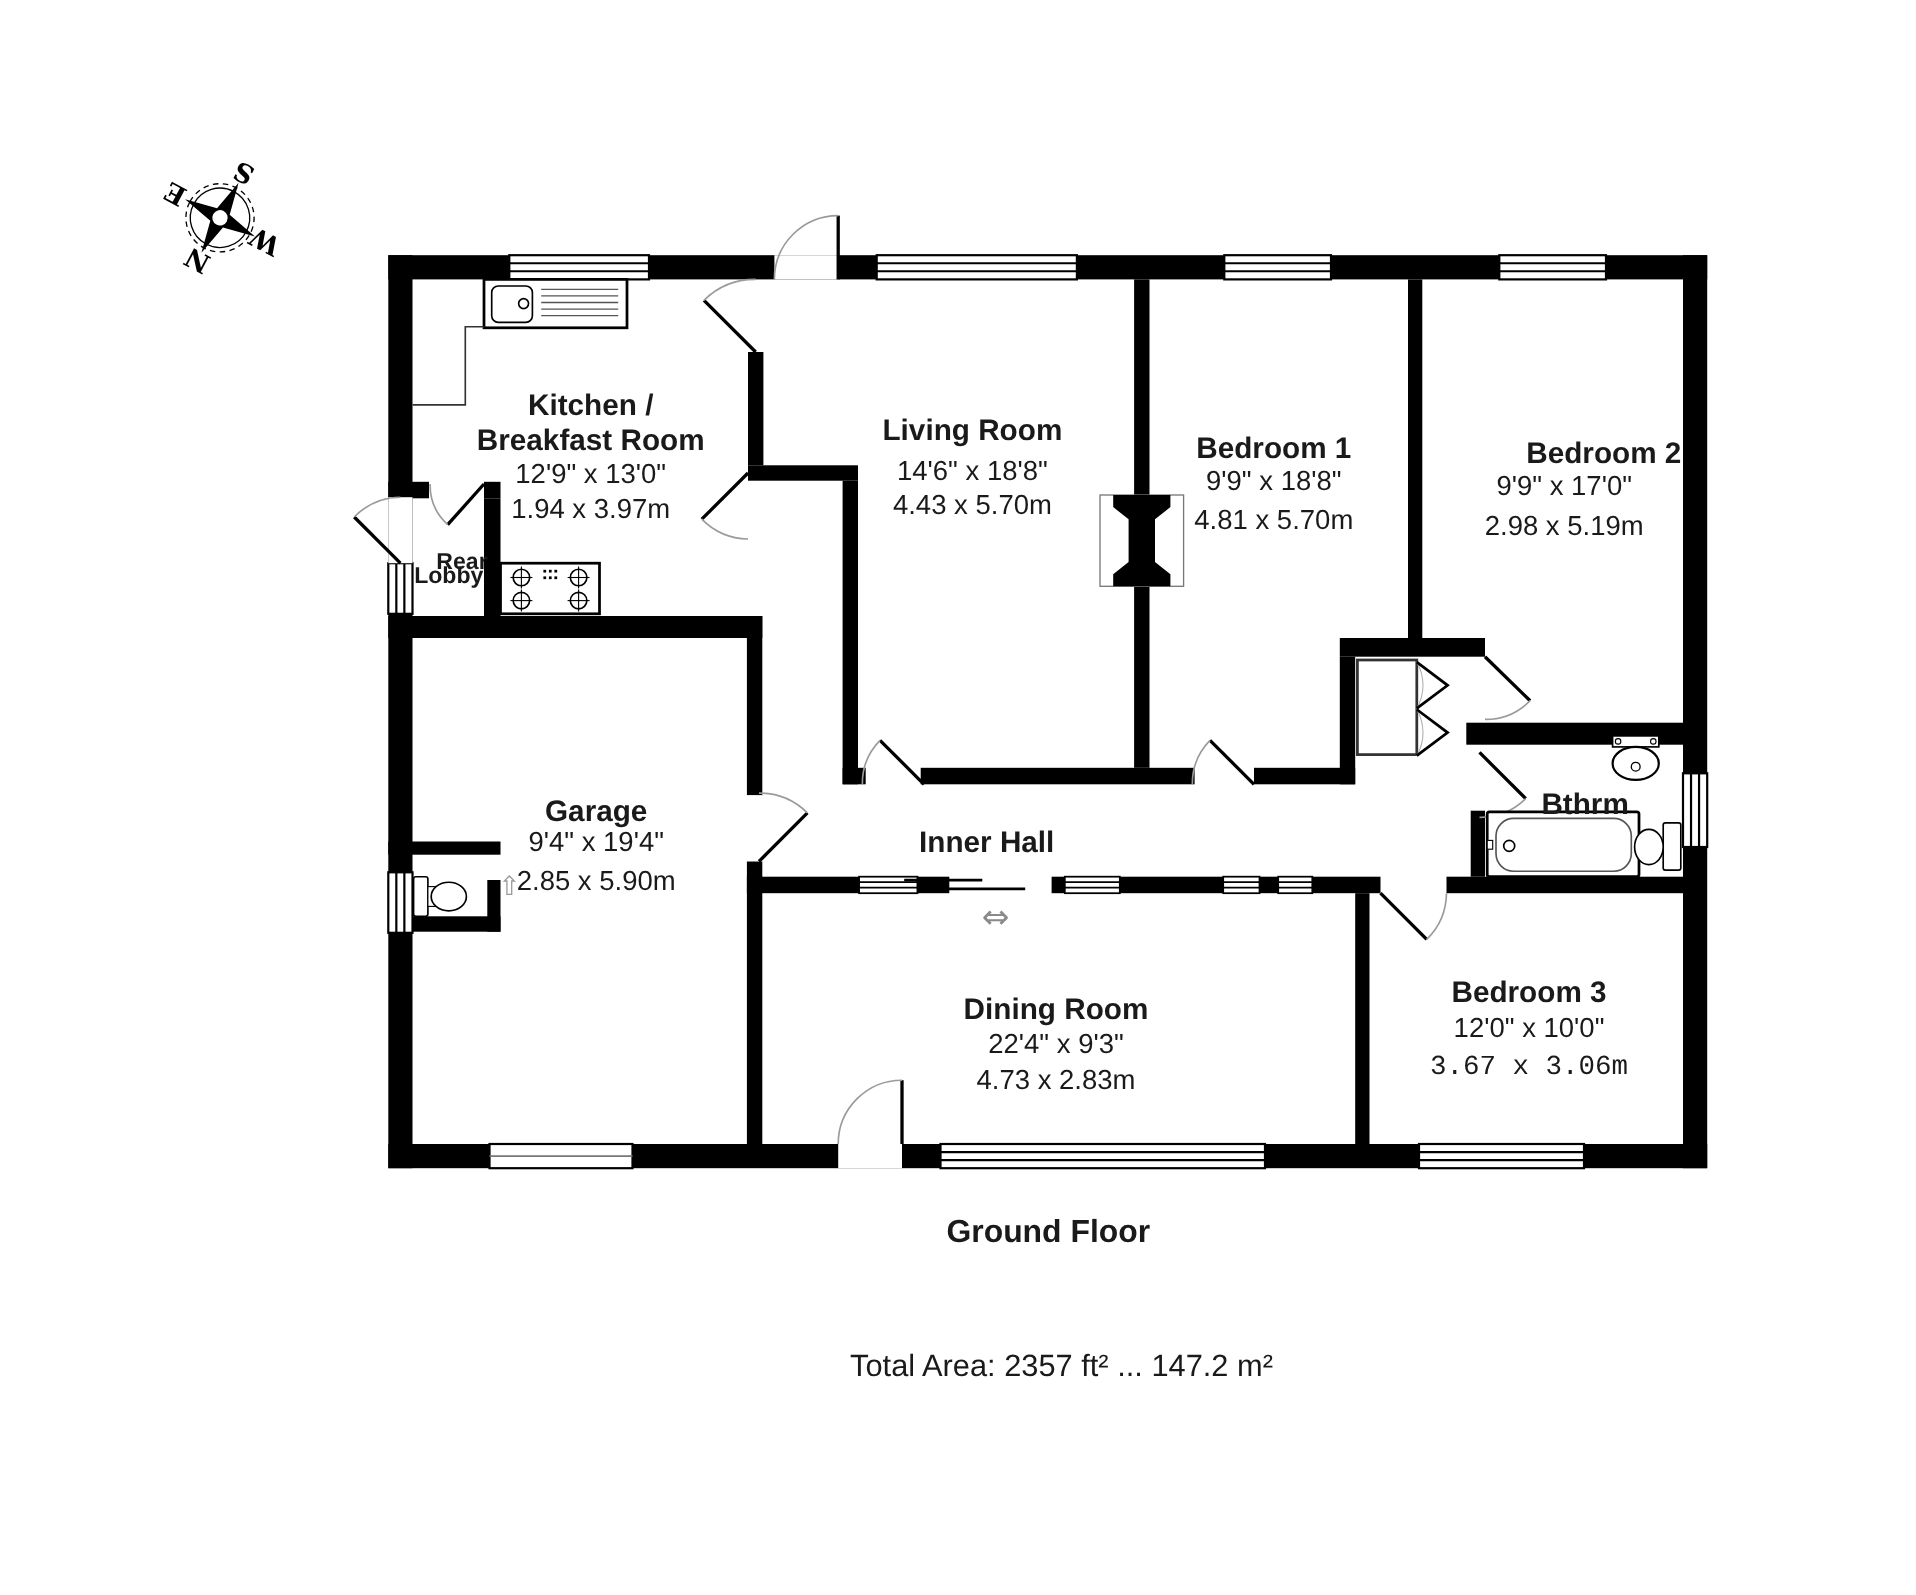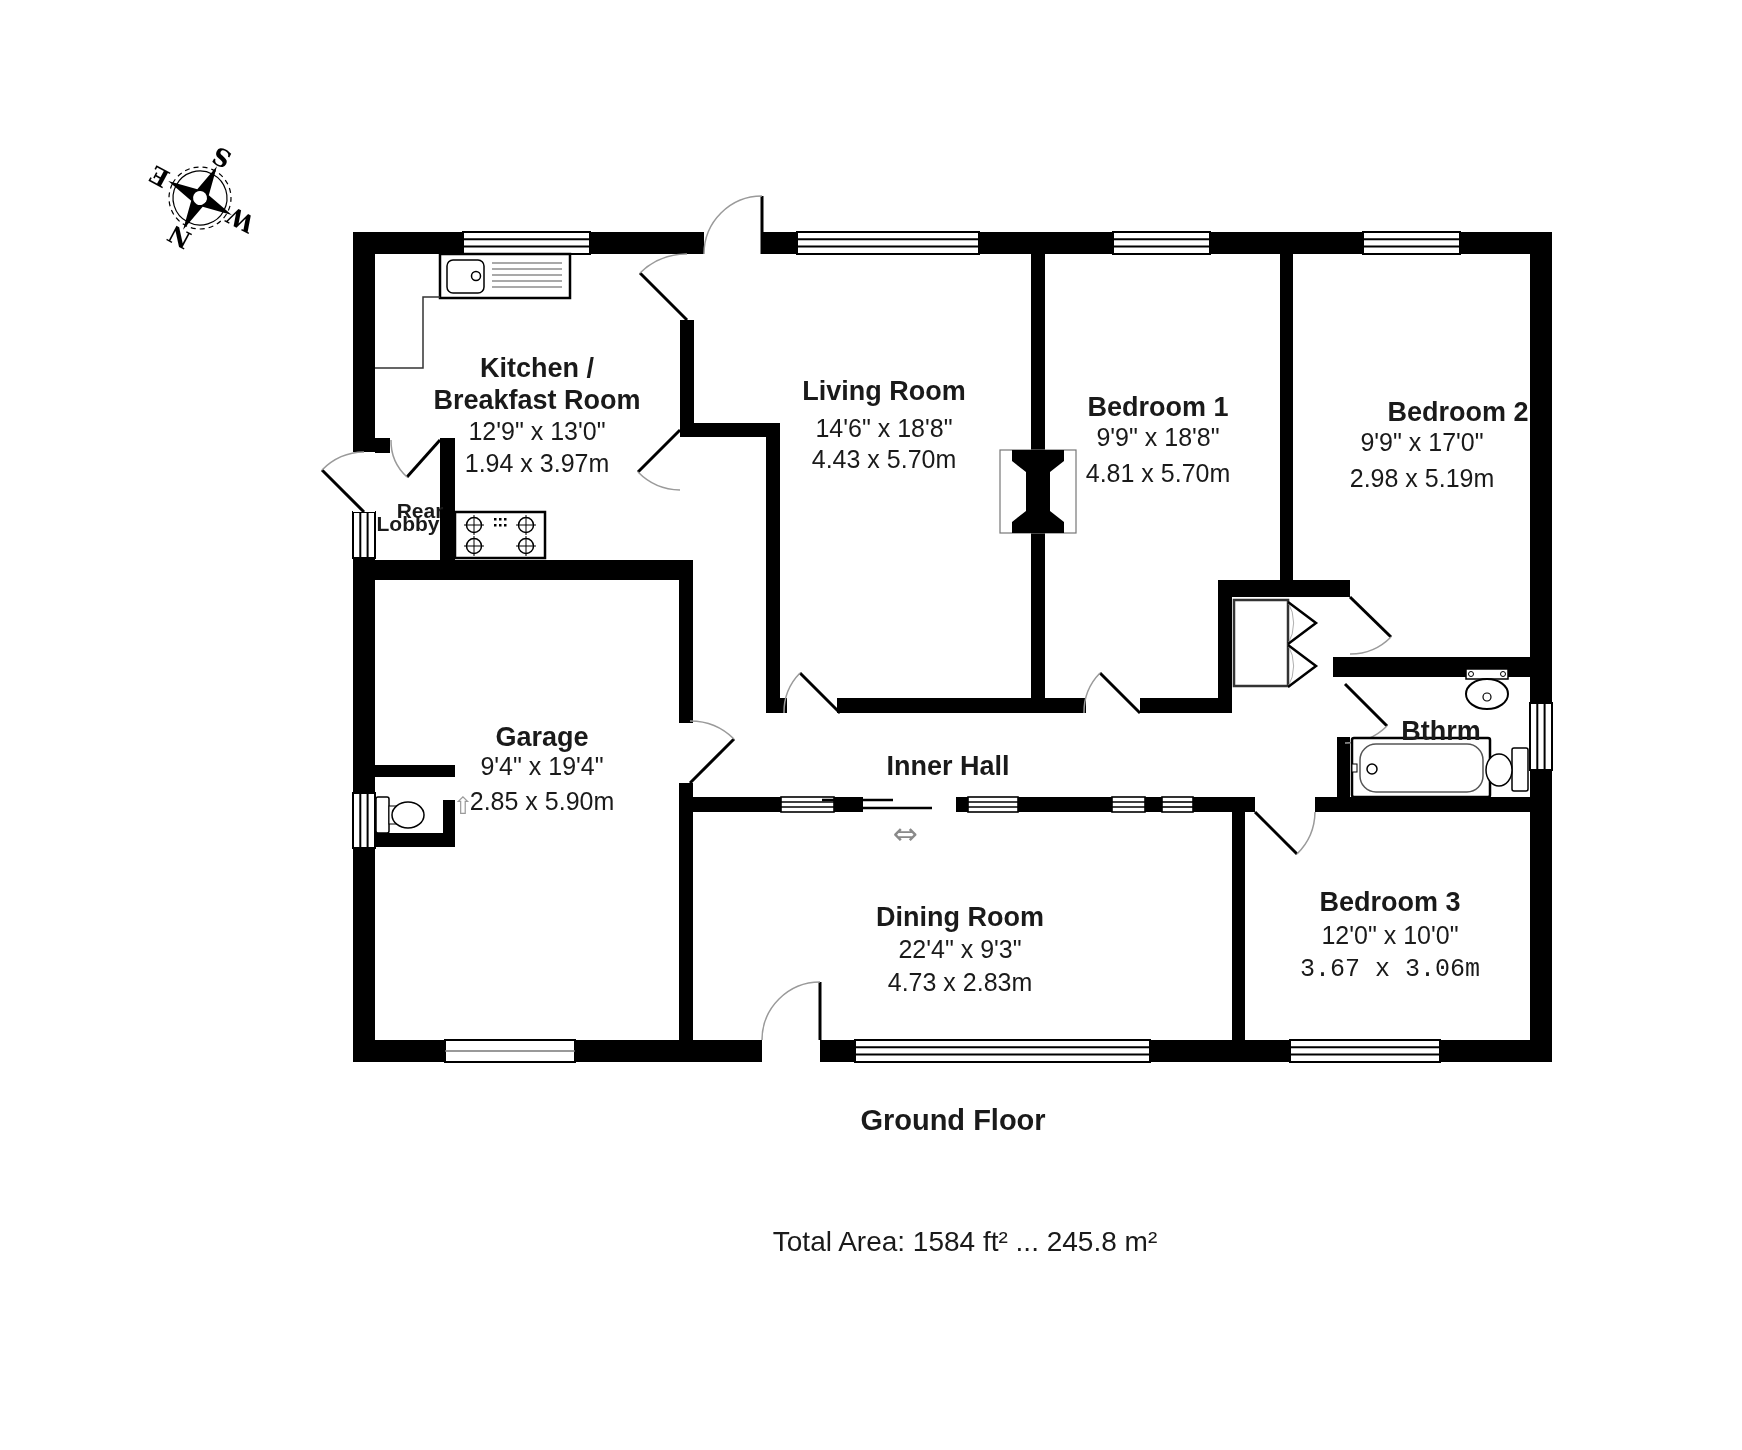--- a/index.html
+++ b/index.html
@@ -301,28 +301,28 @@
   <div class="lbl dim" style="left:1422px;top:430px;">9'9" x 17'0"</div>
   <div class="lbl dim" style="left:1422px;top:466px;">2.98 x 5.19m</div>
 
   <div class="lbl small" style="left:420px;top:488px;margin-top:12px;">Rear</div>
   <div class="lbl small" style="left:408px;top:513px;">Lobby</div>
 
   <div class="lbl name" style="left:542px;top:724px;">Garage</div>
   <div class="lbl dim" style="left:542px;top:754px;">9'4" x 19'4"</div>
   <div class="lbl dim" style="left:542px;top:789px;">2.85 x 5.90m</div>
 
-  <div class="lbl name" style="left:948px;top:753px;">Inner Hall</div>
+  <div class="lbl name" style="left:897px;top:753px;">Inner Hall</div>
 
   <div class="lbl name" style="left:1441px;top:718px;">Bthrm</div>
 
   <div class="lbl name" style="left:960px;top:904px;">Dining Room</div>
   <div class="lbl dim" style="left:960px;top:937px;">22'4" x 9'3"</div>
   <div class="lbl dim" style="left:960px;top:970px;">4.73 x 2.83m</div>
 
   <div class="lbl name" style="left:1390px;top:889px;">Bedroom 3</div>
   <div class="lbl dim" style="left:1390px;top:923px;">12'0" x 10'0"</div>
   <div class="lbl dim" style="left:1390px;top:957px;font-family:Liberation Mono, monospace;">3.67 x 3.06m</div>
 
   <div class="lbl big" style="left:953px;top:1106px;text-align:right;">Ground Floor</div>
-  <div class="lbl total" style="left:965px;top:1228px;">Total Area: 1584 ft² ... 245.8 m²</div>
+  <div class="lbl total" style="left:965px;top:1228px;">Total Area: 2357 ft² ... 147.2 m²</div>
 
 </div>
 
 </body></html>

